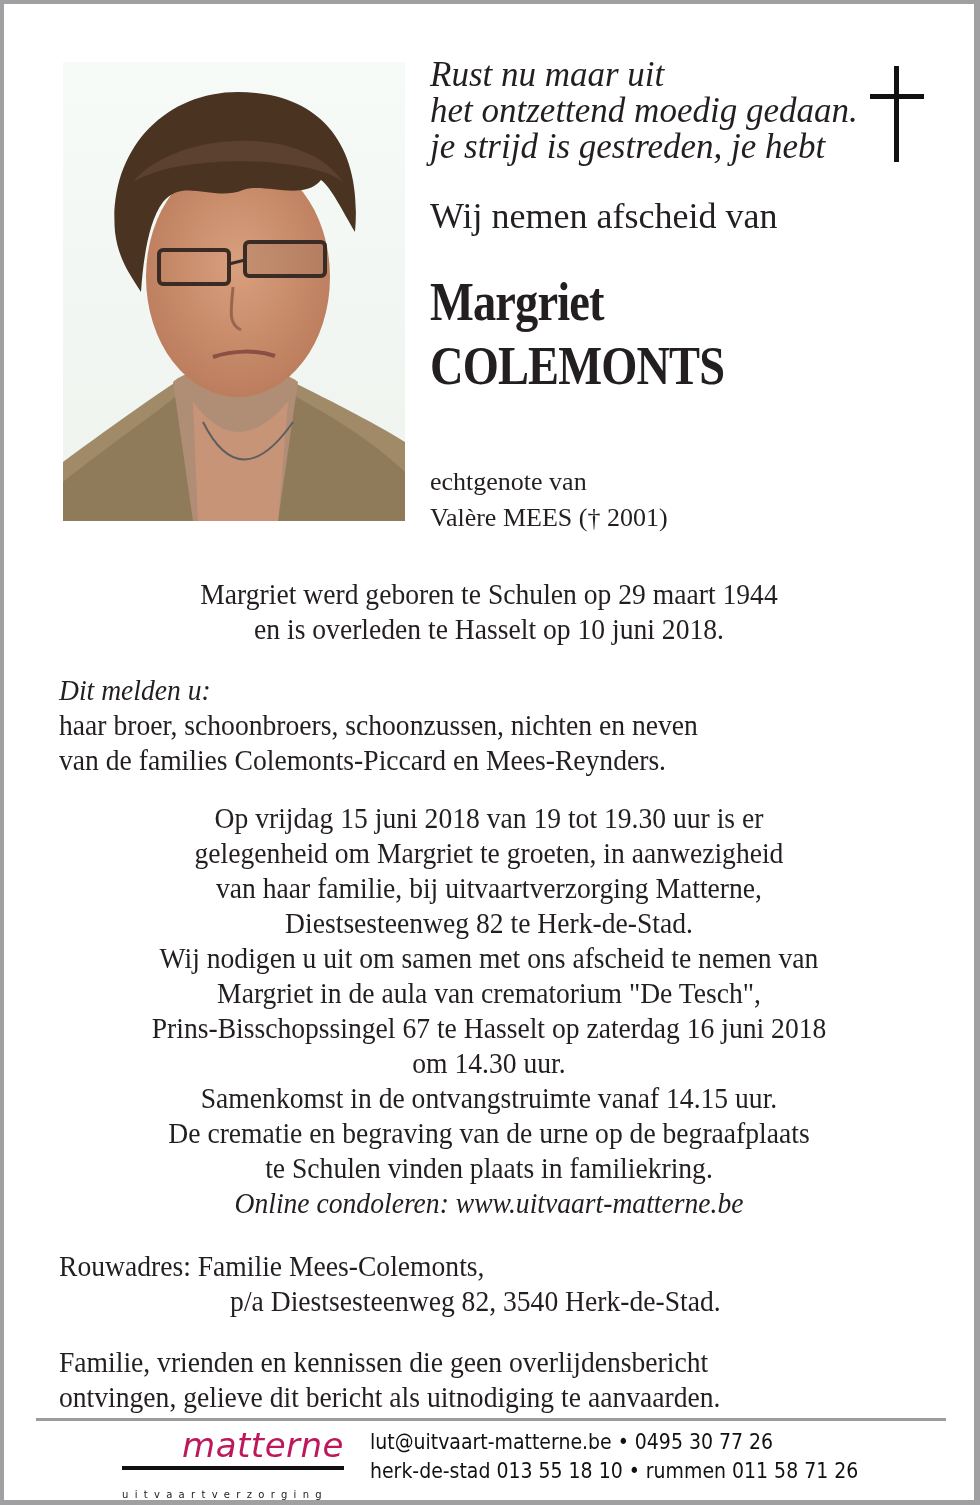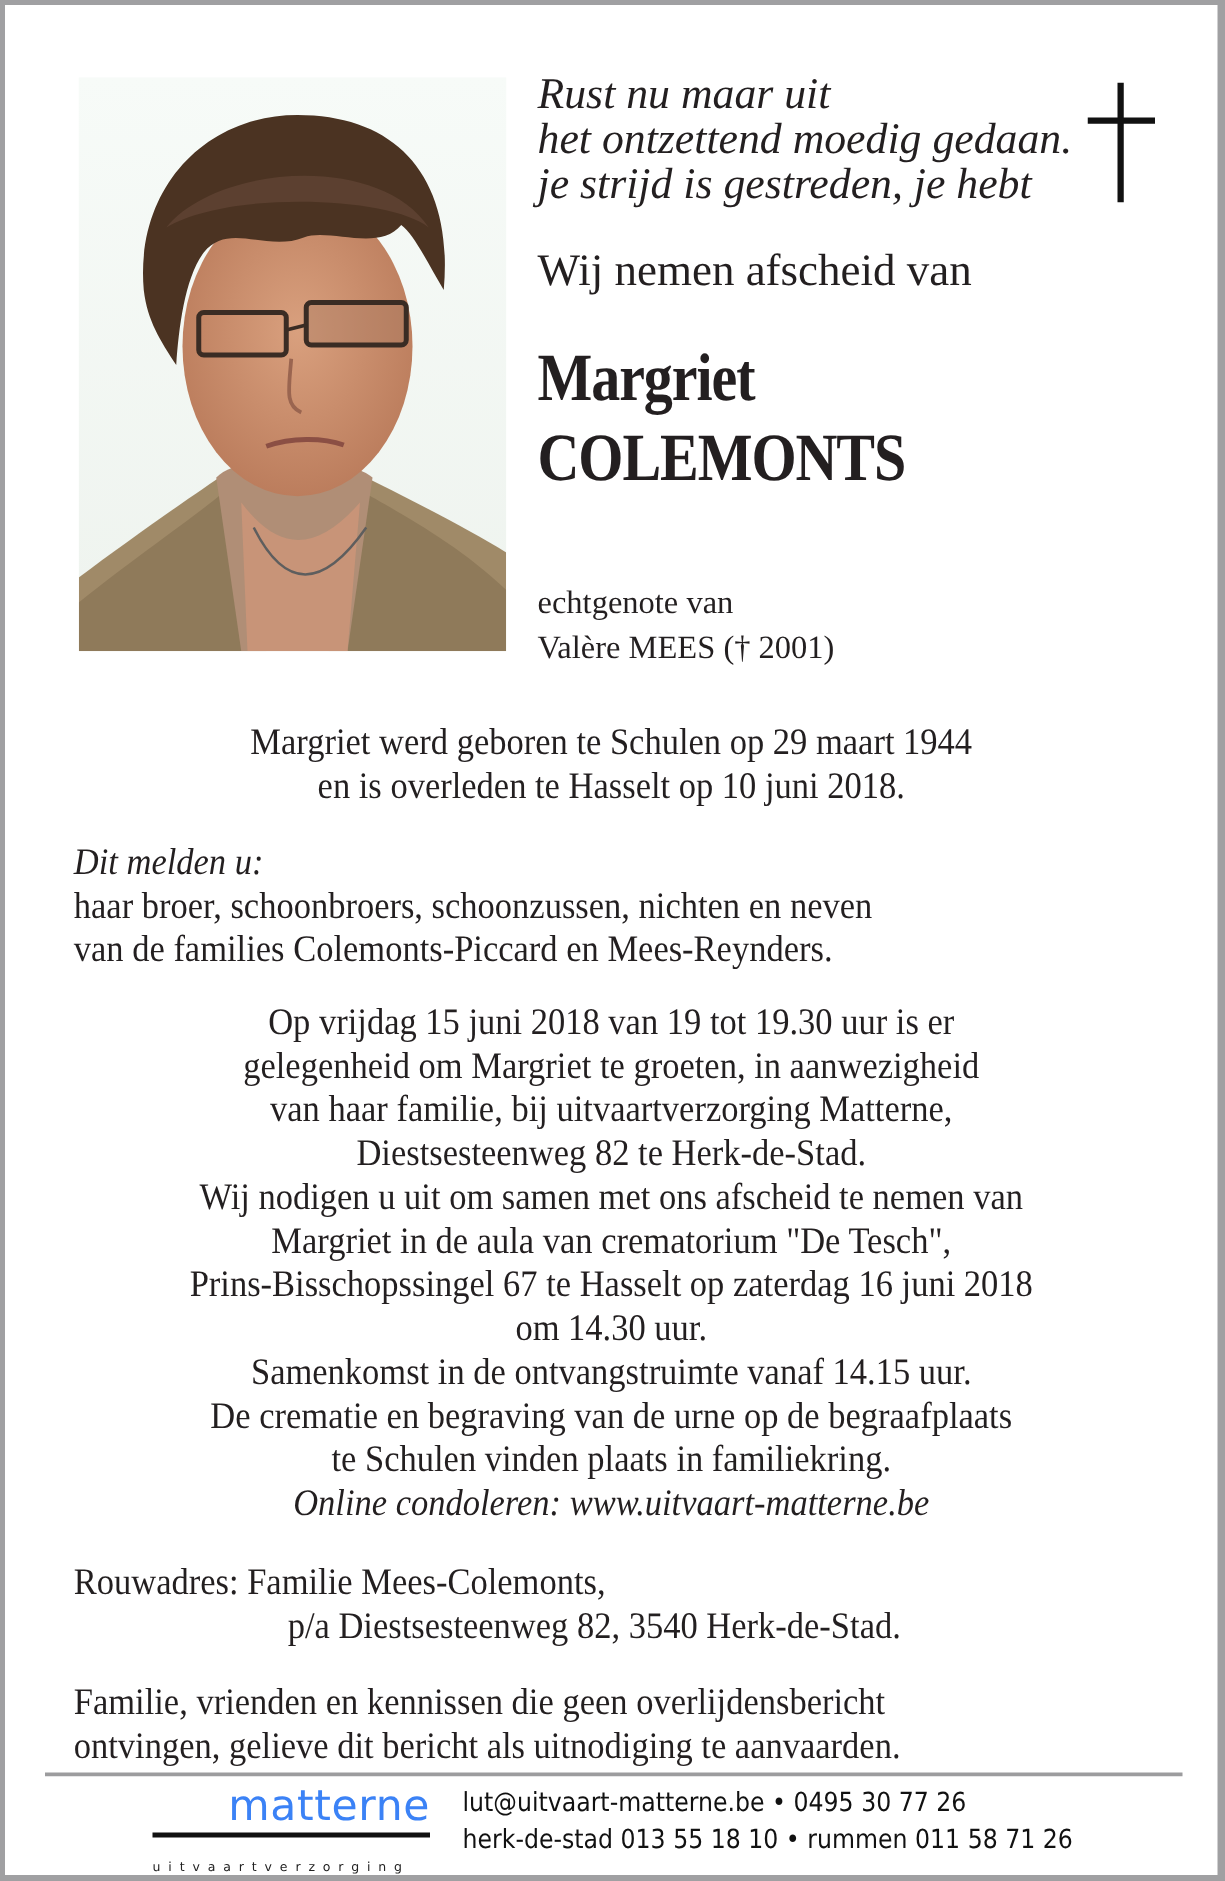--- a/index.html
+++ b/index.html
@@ -40,21 +40,21 @@
     font-size: 30px; line-height: 35px; white-space: nowrap;
     transform: scaleX(0.92); transform-origin: center top;
   }
   .center { left: 0; width: 970px; text-align: center; }
   .left-block { left: 55px; transform-origin: left top; }
   .italic { font-style: italic; }
   .rule { left: 32px; top: 1414px; width: 910px; height: 3px; background: #9c9c9e; }
   .logo { left: 118px; top: 1424px; width: 222px; }
   .logo-word {
     font-family: "DejaVu Sans", sans-serif; font-size: 34px; line-height: 34px;
-    text-align: right; letter-spacing: 0.5px; color: #3b82f6;
+    text-align: right; letter-spacing: 0.5px; color: #be185d; font-style: italic;
   }
   .logo-bar { height: 4px; background: #111; margin-top: 4px; }
   .logo-sub {
     font-family: "DejaVu Sans", sans-serif; font-size: 10px; letter-spacing: 6.3px;
     margin-top: 19px; color: #222;
   }
   .contact {
     left: 366px; top: 1424px;
     font-family: "DejaVu Sans", sans-serif; font-size: 21px; line-height: 29px;
     white-space: nowrap; color: #111;

